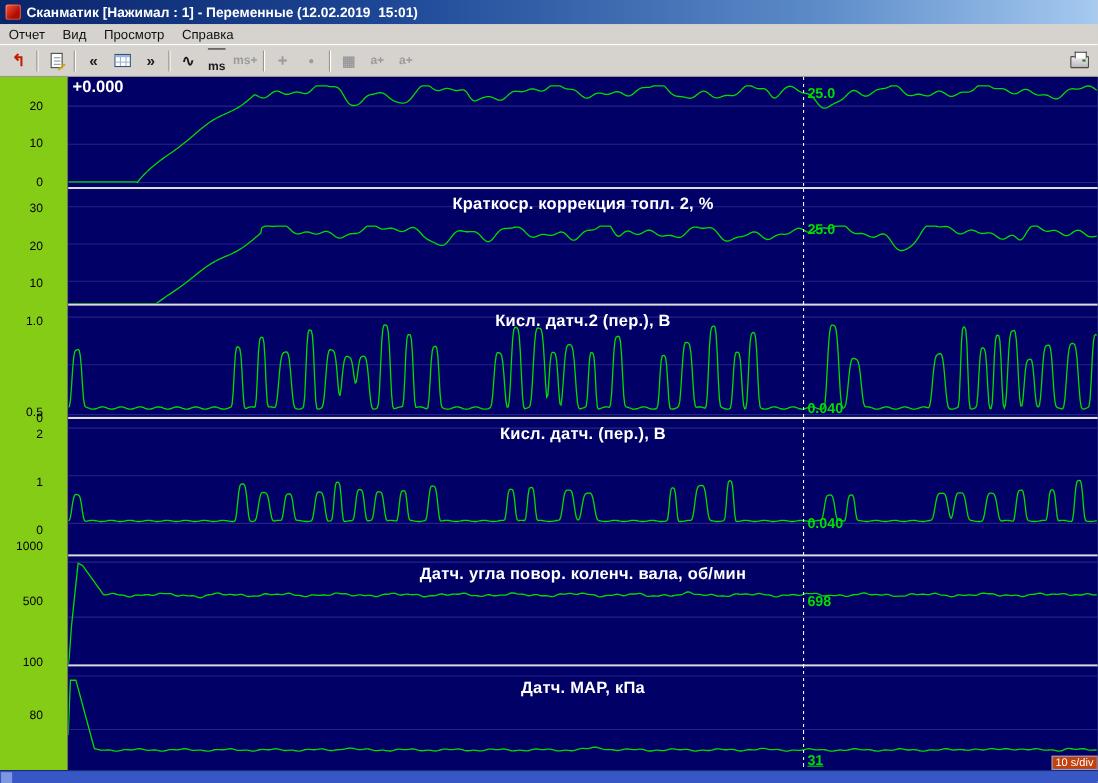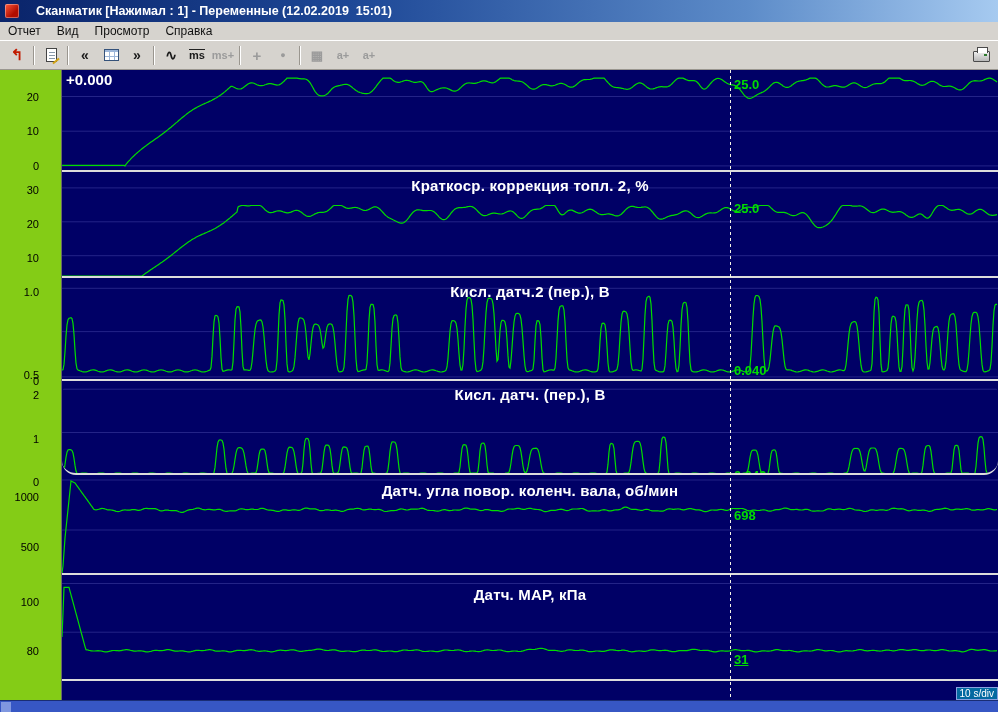--- a/index.html
+++ b/index.html
@@ -1,36 +1,36 @@
 <!DOCTYPE html>
 <html><head>
 <meta charset="utf-8">
 <style>
   *{margin:0;padding:0;box-sizing:border-box}
   html,body{width:998px;height:712px;overflow:hidden;font-family:"Liberation Sans",sans-serif;background:#d6d3ce}
   .window{position:relative;width:998px;height:712px;background:#d6d3ce}
 
-  .titlebar{height:22px;display:flex;align-items:center;gap:17px;padding:0 5px;
+  .titlebar{height:22px;display:flex;align-items:center;gap:5px;padding:0 5px;
     background:linear-gradient(90deg,#0a246a 0%,#1d4796 35%,#5d8cc9 75%,#a6caf0 100%)}
   .app-icon{width:14px;height:14px;flex:0 0 auto;border-radius:2px;
     background:linear-gradient(135deg,#ff5a3c,#b00d00 65%);box-shadow:inset 0 0 0 1px rgba(255,255,255,.35)}
   .title-text{color:#fff;font-weight:bold;font-size:12.5px;white-space:pre}
 
   .menubar{height:18px;display:flex;align-items:center;background:#d6d3ce;font-size:12px;color:#111}
   .menu-item{padding:1px 8px;cursor:default}
 
   .toolbar{height:30px;display:flex;align-items:center;padding:0 4px;background:#d6d3ce;
     border-top:1px solid #ffffff;border-bottom:1px solid #9a968f}
   .tb{width:26px;height:22px;display:flex;align-items:center;justify-content:center;
     font-size:13px;color:#1a1a1a;font-weight:bold}
   .tb.disabled{color:#9b9b9b}
   .tb-sep{width:2px;height:19px;margin:0 3px;border-left:1px solid #9a968f;border-right:1px solid #fff}
   .tb-spacer{flex:1}
   .tb-text{font-size:11px;font-weight:bold}
-  .ms-ov{border-top:1.5px solid #222;padding-top:0;line-height:11px}
+  .ms-ov{border-top:1.5px solid #222;padding-top:11px;line-height:11px}
   .icon-doc{display:inline-block;width:11px;height:14px;background:#fff;border:1px solid #444;position:relative}
   .icon-doc::before{content:"";position:absolute;left:2px;top:3px;width:6px;height:1px;background:#8899aa;box-shadow:0 3px 0 #8899aa,0 6px 0 #8899aa}
   .icon-doc::after{content:"";position:absolute;right:-4px;bottom:-1px;width:8px;height:2px;background:#d2a414;transform:rotate(-40deg)}
   .icon-table{display:inline-block;width:15px;height:12px;background:#fff;border:1px solid #35527a;position:relative;
     box-shadow:inset 0 2px 0 #9db6d8}
   .icon-table::before{content:"";position:absolute;left:4px;top:0;bottom:0;width:1px;background:#9db6d8;box-shadow:5px 0 0 #9db6d8}
   .icon-table::after{content:"";position:absolute;left:0;right:0;top:6px;height:1px;background:#9db6d8}
   .icon-printer{display:inline-block;width:17px;height:11px;background:linear-gradient(#ededed,#b9b9b9);
     border:1px solid #4a4a4a;border-radius:1px;position:relative;margin-top:3px}
   .icon-printer::before{content:"";position:absolute;left:3px;top:-5px;width:9px;height:5px;background:#fff;border:1px solid #4a4a4a;border-bottom:none}
@@ -42,21 +42,21 @@
   .panels{position:relative;flex:1}
   .panel{position:relative;background:#000066;border-bottom:2px solid #dcdcdc;overflow:hidden}
   .panel:last-child{border-bottom:none}
   svg.wave{position:absolute;left:0;top:0;display:block}
   .panel-title{position:absolute;left:0;width:100%;text-align:center;color:#fff;font-size:15px;font-weight:bold;
     letter-spacing:.2px;z-index:3;pointer-events:none}
   .cursor-value{position:absolute;color:#00dc00;font-size:13px;font-weight:bold;z-index:4;pointer-events:none}
   .cursor-line{position:absolute;top:0;bottom:0;width:1px;z-index:5;
     background:repeating-linear-gradient(to bottom,rgba(255,255,235,.95) 0 3px,transparent 3px 6px)}
   .time-offset{position:absolute;left:4px;top:1px;color:#fff;font-size:15px;font-weight:bold;z-index:6}
-  .timebase{position:absolute;right:0;bottom:0;height:13px;line-height:11px;padding:0 3px;background:#0369a1;
+  .timebase{position:absolute;right:0;bottom:0;height:13px;line-height:11px;padding:0 3px;background:#c2410c;
     border:1px solid #8aa0e0;color:#fff;font-size:10px;z-index:7}
 
   .statusbar{position:relative;height:12px;background:#3757c4;border-top:1px solid #1a2d74}
   .status-chip{position:absolute;left:1px;top:1px;width:10px;height:10px;background:#7f97e0}
 </style>
 </head>
 <body>
 
 <div class="window">
   <div class="titlebar">
@@ -163,21 +163,21 @@
         <div class="panel" style="height: 103px; padding-left: 28px;">
           <svg class="wave" width="936" height="103">
             <line x1="0" y1="10.3" x2="936" y2="10.3" stroke="rgba(160,160,255,0.22)" stroke-width="1"></line>
             <line x1="0" y1="53.6" x2="936" y2="53.6" stroke="rgba(160,160,255,0.22)" stroke-width="1"></line>
             <line x1="0" y1="98.9" x2="936" y2="98.9" stroke="rgba(160,160,255,0.22)" stroke-width="1"></line>
             <polyline points="0,92.3 1,91.6 2,86.4 3,73.7 4,58.1 5,46.8 6,41.7 7,40.3 8,40.0 9,39.7 10,40.6 11,45.4 12,56.6 13,72.3 14,85.1 15,90.8 16,92.0 17,92.4 18,92.8 19,93.1 20,93.5 21,93.8 22,93.9 23,94.0 24,93.8 25,93.6 26,93.3 27,92.9 28,92.5 29,92.2 30,92.0 31,91.9 32,91.9 33,92.1 34,92.4 35,92.8 36,93.2 37,93.5 38,93.8 39,93.9 40,94.0 41,93.8 42,93.6 43,93.3 44,92.9 45,92.5 46,92.2 47,92.0 48,91.9 49,91.9 50,92.1 51,92.4 52,92.8 53,93.2 54,93.5 55,93.8 56,93.9 57,94.0 58,93.8 59,93.6 60,93.3 61,92.9 62,92.5 63,92.2 64,92.0 65,91.9 66,91.9 67,92.1 68,92.4 69,92.8 70,93.2 71,93.5 72,93.8 73,93.9 74,94.0 75,93.8 76,93.6 77,93.2 78,92.9 79,92.5 80,92.2 81,92.0 82,91.9 83,92.0 84,92.1 85,92.4 86,92.8 87,93.2 88,93.5 89,93.8 90,93.9 91,94.0 92,93.8 93,93.6 94,93.2 95,92.8 96,92.5 97,92.2 98,92.0 99,91.9 100,92.0 101,92.2 102,92.5 103,92.8 104,93.2 105,93.5 106,93.8 107,93.9 108,93.9 109,93.8 110,93.6 111,93.2 112,92.8 113,92.5 114,92.2 115,92.0 116,91.9 117,92.0 118,92.2 119,92.5 120,92.8 121,93.2 122,93.6 123,93.8 124,93.9 125,93.9 126,93.8 127,93.5 128,93.2 129,92.8 130,92.5 131,92.1 132,92.0 133,91.9 134,92.0 135,92.2 136,92.5 137,92.9 138,93.2 139,93.6 140,93.8 141,94.0 142,93.9 143,93.8 144,93.5 145,93.2 146,92.8 147,92.4 148,92.0 149,89.6 150,78.4 151,59.0 152,43.8 153,37.9 154,37.3 155,37.7 156,38.9 157,44.8 158,59.9 159,79.5 160,91.1 161,93.4 162,93.2 163,92.8 164,92.4 165,92.1 166,91.9 167,91.9 168,92.0 169,92.2 170,91.6 171,84.1 172,63.6 173,41.8 174,31.1 175,28.8 176,28.6 177,29.0 178,33.9 179,49.5 180,73.0 181,88.4 182,91.9 183,91.9 184,91.9 185,92.0 186,92.2 187,92.5 188,92.3 189,90.3 190,84.0 191,73.3 192,61.3 193,51.7 194,46.1 195,43.5 196,42.6 197,42.2 198,41.9 199,42.1 200,43.9 201,49.0 202,58.3 203,70.6 204,82.1 205,89.5 206,92.6 207,93.5 208,93.8 209,94.0 210,93.9 211,93.8 212,93.5 213,93.1 214,91.6 215,82.6 216,60.4 217,37.1 218,24.9 219,22.0 220,22.1 221,22.7 222,26.9 223,40.9 224,65.2 225,85.9 226,93.2 227,93.9 228,93.8 229,93.5 230,93.1 231,92.0 232,88.4 233,79.9 234,67.0 235,54.1 236,45.2 237,40.9 238,39.8 239,40.0 240,40.3 241,40.9 242,42.5 243,47.0 244,55.8 245,68.1 246,78.9 247,81.9 248,75.9 249,65.5 250,55.9 251,49.7 252,46.8 253,46.0 254,46.1 255,46.5 256,47.0 257,48.3 258,51.4 259,57.3 260,65.0 261,70.2 262,69.1 263,62.3 264,54.6 265,49.3 266,46.9 267,46.1 268,45.9 269,46.0 270,46.7 271,49.3 272,55.3 273,65.2 274,77.1 275,86.9 276,92.1 277,93.7 278,93.9 279,93.7 280,93.4 281,92.7 282,89.1 283,76.3 284,54.2 285,33.2 286,21.4 287,17.6 288,17.3 289,17.6 290,18.8 291,24.1 292,37.7 293,59.7 294,80.7 295,91.3 296,93.5 297,93.4 298,93.1 299,92.7 300,92.3 301,92.1 302,91.9 303,91.9 304,91.4 305,85.0 306,65.4 307,42.1 308,29.4 309,26.3 310,26.3 311,26.6 312,30.4 313,44.1 314,67.7 315,86.6 316,92.1 317,92.3 318,92.1 319,91.9 320,91.9 321,92.0 322,92.3 323,92.6 324,93.0 325,93.4 326,93.6 327,92.5 328,84.9 329,68.0 330,50.5 331,40.7 332,37.7 333,37.0 334,36.8 335,38.1 336,45.1 337,60.5 338,78.9 339,89.6 340,92.5 341,93.0 342,93.4 343,93.7 344,93.9 345,94.0 346,93.9 347,93.7 348,93.4 349,93.0 350,92.6 351,92.3 352,92.0 353,91.9 354,91.9 355,92.0 356,92.3 357,92.6 358,93.0 359,93.4 360,93.7 361,93.9 362,94.0 363,93.9 364,93.7 365,93.4 366,93.0 367,92.6 368,92.3 369,92.0 370,91.9 371,91.9 372,92.1 373,92.3 374,92.7 375,93.0 376,93.4 377,93.7 378,93.9 379,94.0 380,93.9 381,93.7 382,93.4 383,93.0 384,92.2 385,89.0 386,80.1 387,66.2 388,53.2 389,45.5 390,42.7 391,42.5 392,42.8 393,43.4 394,45.2 395,50.7 396,61.5 397,75.7 398,87.1 399,92.1 400,92.0 401,86.3 402,70.7 403,48.8 404,31.0 405,22.1 406,19.7 407,19.7 408,20.0 409,21.5 410,27.4 411,41.4 412,62.6 413,82.0 414,91.5 415,93.5 416,93.3 417,93.0 418,92.6 419,92.1 420,90.4 421,83.9 422,69.8 423,50.9 424,34.4 425,24.6 426,20.8 427,20.1 428,20.4 429,20.6 430,21.7 431,25.9 432,35.9 433,52.4 434,70.9 435,83.1 436,81.5 437,67.8 438,52.9 439,44.6 440,42.3 441,42.3 442,42.7 443,44.1 444,49.4 445,61.6 446,77.9 447,89.1 448,90.2 449,82.7 450,69.5 451,55.1 452,44.1 453,38.1 454,35.8 455,35.3 456,35.4 457,35.7 458,37.0 459,41.2 460,49.9 461,63.1 462,77.5 463,88.0 464,92.7 465,93.7 466,93.6 467,93.3 468,92.9 469,92.6 470,92.2 471,91.1 472,82.5 473,63.2 474,47.7 475,42.8 476,42.7 477,43.2 478,46.7 479,59.5 480,79.7 481,91.9 482,93.8 483,93.6 484,93.3 485,92.9 486,92.5 487,92.2 488,92.0 489,91.9 490,91.9 491,92.1 492,92.2 493,90.1 494,80.2 495,61.5 496,42.9 497,32.2 498,28.6 499,28.0 500,27.7 501,28.1 502,32.2 503,44.0 504,63.2 505,81.2 506,89.9 507,91.8 508,92.1 509,92.4 510,92.8 511,93.1 512,93.5 513,93.8 514,93.9 515,94.0 516,93.8 517,93.6 518,93.3 519,92.9 520,92.5 521,92.2 522,92.0 523,91.9 524,91.9 525,92.1 526,92.4 527,92.8 528,93.2 529,93.5 530,93.8 531,93.9 532,94.0 533,93.8 534,93.6 535,93.2 536,90.8 537,80.6 538,63.3 539,50.3 540,45.6 541,45.1 542,45.3 543,46.8 544,53.7 545,68.9 546,85.3 547,92.7 548,93.9 549,94.0 550,93.8 551,93.6 552,93.2 553,92.9 554,92.4 555,91.3 556,86.7 557,75.2 558,58.8 559,44.4 560,36.2 561,33.4 562,33.2 563,33.5 564,34.0 565,35.9 566,41.8 567,53.9 568,70.2 569,84.1 570,90.8 571,92.3 572,92.2 573,92.0 574,91.9 575,92.0 576,92.2 577,92.5 578,92.8 579,93.1 580,91.2 581,80.8 582,58.9 583,36.6 584,23.7 585,19.5 586,18.7 587,18.3 588,19.3 589,25.8 590,42.6 591,66.4 592,84.7 593,91.3 594,92.4 595,92.8 596,93.2 597,93.6 598,93.8 599,93.9 600,93.9 601,93.8 602,93.0 603,87.9 604,74.2 605,57.2 606,46.4 607,42.7 608,42.2 609,42.3 610,43.5 611,49.1 612,62.3 613,79.5 614,90.5 615,93.6 616,93.2 617,87.1 618,69.8 619,47.4 620,32.0 621,25.9 622,24.6 623,24.3 624,24.8 625,29.5 626,43.4 627,65.3 628,84.1 629,91.7 630,93.2 631,93.6 632,93.8 633,94.0 634,93.9 635,93.8 636,93.5 637,93.2 638,92.8 639,92.4 640,92.1 641,91.9 642,91.9 643,92.0 644,92.2 645,92.5 646,92.9 647,93.3 648,93.6 649,93.8 650,94.0 651,93.9 652,93.8 653,93.5 654,93.2 655,92.8 656,92.4 657,92.1 658,91.9 659,91.9 660,92.0 661,92.2 662,92.5 663,92.9 664,93.3 665,93.6 666,93.8 667,94.0 668,93.9 669,93.8 670,93.5 671,93.1 672,92.8 673,92.4 674,92.1 675,91.9 676,91.9 677,92.0 678,92.2 679,92.5 680,92.9 681,93.3 682,93.6 683,93.8 684,94.0 685,93.9 686,93.7 687,92.7 688,88.3 689,76.7 690,58.2 691,39.2 692,25.9 693,19.5 694,17.5 695,17.5 696,17.8 697,18.6 698,21.5 699,29.2 700,43.7 701,62.9 702,80.2 703,90.0 704,92.9 705,93.0 706,92.0 707,88.9 708,82.2 709,72.2 710,61.8 711,53.9 712,49.5 713,47.9 714,47.8 715,48.1 716,48.5 717,49.0 718,50.6 719,54.4 720,61.4 721,71.2 722,81.1 723,88.1 724,91.2 725,91.9 726,91.9 727,91.9 728,92.0 729,92.2 730,92.6 731,92.9 732,93.3 733,93.6 734,93.9 735,94.0 736,93.9 737,93.7 738,93.5 739,93.1 740,92.7 741,92.4 742,92.1 743,91.9 744,91.9 745,92.0 746,92.2 747,92.6 748,93.0 749,93.3 750,93.6 751,93.9 752,94.0 753,93.9 754,93.7 755,93.4 756,93.1 757,92.7 758,92.3 759,92.1 760,91.9 761,91.9 762,92.0 763,92.3 764,92.6 765,93.0 766,93.3 767,93.7 768,93.9 769,94.0 770,93.9 771,93.7 772,93.4 773,93.1 774,92.7 775,92.3 776,92.1 777,91.9 778,91.9 779,92.0 780,92.3 781,92.6 782,92.7 783,91.5 784,86.8 785,77.6 786,66.1 787,55.9 788,49.1 789,45.8 790,44.5 791,44.0 792,43.6 793,43.6 794,44.6 795,48.1 796,55.4 797,66.3 798,78.1 799,87.2 800,91.9 801,93.5 802,93.9 803,94.0 804,93.9 805,93.7 806,93.4 807,93.0 808,92.7 809,92.0 810,85.6 811,62.1 812,34.3 813,21.3 814,19.3 815,19.6 816,21.9 817,34.1 818,61.4 819,86.2 820,93.5 821,93.9 822,93.7 823,93.4 824,93.0 825,92.5 826,90.1 827,79.8 828,61.4 829,45.9 830,39.3 831,38.2 832,38.5 833,39.3 834,43.5 835,55.7 836,74.4 837,88.9 838,93.4 839,93.4 840,88.5 841,70.1 842,45.4 843,31.0 844,27.1 845,26.8 846,27.2 847,32.1 848,48.6 849,73.6 850,89.6 851,92.9 852,90.2 853,79.6 854,60.6 855,41.5 856,29.3 857,24.3 858,23.0 859,22.5 860,22.4 861,24.3 862,31.8 863,47.3 864,67.7 865,84.0 866,91.0 867,90.9 868,84.6 869,72.5 870,60.3 871,52.7 872,49.8 873,49.0 874,48.7 875,48.5 876,49.9 877,55.3 878,66.1 879,79.1 880,88.2 881,91.5 882,92.0 883,90.2 884,82.9 885,69.0 886,53.8 887,43.0 888,37.9 889,36.4 890,36.0 891,35.7 892,36.0 893,38.8 894,46.9 895,60.7 896,76.3 897,87.0 898,91.3 899,92.3 900,92.7 901,93.1 902,93.4 903,93.7 904,93.6 905,91.9 906,85.5 907,73.2 908,58.3 909,45.8 910,38.5 911,35.3 912,34.4 913,34.3 914,34.4 915,35.3 916,38.8 917,46.7 918,59.7 919,74.7 920,86.4 921,92.2 922,93.8 923,93.9 924,93.6 925,93.3 926,92.9 927,92.5 928,91.3 929,84.7 930,68.1 931,47.3 932,32.8 933,27.1 934,26.2 935,26.6 " fill="none" stroke="#00dc00" stroke-width="1.2"></polyline>
           </svg>
           <div class="panel-title" style="top: 5px;">Кисл. датч.2 (пер.), В</div>
           <div class="cursor-value" style="left: 672px; top: 85px;">0.040</div>
         </div>
-        <div class="panel" style="height: 94px; border-radius: 14px;">
+        <div class="panel" style="height: 125px;">
           <svg class="wave" width="936" height="103">
             <line x1="0" y1="8.2" x2="936" y2="8.2" stroke="rgba(160,160,255,0.22)" stroke-width="1"></line>
             <line x1="0" y1="51.5" x2="936" y2="51.5" stroke="rgba(160,160,255,0.22)" stroke-width="1"></line>
             <line x1="0" y1="94.8" x2="936" y2="94.8" stroke="rgba(160,160,255,0.22)" stroke-width="1"></line>
             <polyline points="0,92.7 1,92.0 2,89.4 3,83.4 4,76.3 5,71.2 6,68.9 7,68.5 8,68.6 9,68.8 10,69.6 11,72.0 12,77.3 13,84.4 14,90.1 15,92.5 16,92.9 17,92.7 18,92.5 19,92.3 20,92.2 21,92.1 22,92.1 23,92.1 24,92.2 25,92.4 26,92.6 27,92.8 28,92.9 29,93.1 30,93.1 31,93.1 32,93.0 33,92.9 34,92.7 35,92.5 36,92.3 37,92.2 38,92.1 39,92.1 40,92.1 41,92.2 42,92.4 43,92.6 44,92.8 45,92.9 46,93.1 47,93.1 48,93.1 49,93.0 50,92.9 51,92.7 52,92.5 53,92.3 54,92.2 55,92.1 56,92.1 57,92.1 58,92.2 59,92.4 60,92.6 61,92.8 62,92.9 63,93.1 64,93.1 65,93.1 66,93.0 67,92.9 68,92.7 69,92.5 70,92.3 71,92.2 72,92.1 73,92.1 74,92.1 75,92.2 76,92.4 77,92.6 78,92.8 79,92.9 80,93.1 81,93.1 82,93.1 83,93.0 84,92.9 85,92.7 86,92.5 87,92.3 88,92.2 89,92.1 90,92.1 91,92.1 92,92.3 93,92.4 94,92.6 95,92.8 96,93.0 97,93.1 98,93.1 99,93.1 100,93.0 101,92.9 102,92.7 103,92.5 104,92.3 105,92.2 106,92.1 107,92.1 108,92.1 109,92.3 110,92.4 111,92.6 112,92.8 113,93.0 114,93.1 115,93.1 116,93.1 117,93.0 118,92.9 119,92.7 120,92.5 121,92.3 122,92.2 123,92.1 124,92.1 125,92.1 126,92.3 127,92.4 128,92.6 129,92.8 130,93.0 131,93.1 132,93.1 133,93.1 134,93.0 135,92.9 136,92.7 137,92.5 138,92.3 139,92.2 140,92.1 141,92.1 142,92.1 143,92.3 144,92.4 145,92.6 146,92.8 147,93.0 148,93.1 149,93.1 150,93.1 151,92.9 152,91.6 153,86.4 154,76.6 155,66.8 156,61.1 157,59.2 158,58.9 159,59.0 160,59.5 161,61.9 162,68.2 163,78.2 164,87.5 165,92.1 166,93.0 167,93.1 168,93.0 169,92.8 170,92.2 171,89.9 172,85.0 173,78.3 174,72.2 175,68.4 176,66.9 177,66.6 178,66.7 179,66.9 180,67.4 181,68.9 182,72.4 183,78.2 184,84.9 185,89.9 186,92.2 187,92.6 188,92.5 189,92.3 190,92.2 191,92.1 192,92.1 193,92.1 194,91.6 195,88.4 196,81.6 197,74.2 198,69.8 199,68.3 200,68.1 201,68.0 202,68.2 203,69.8 204,74.4 205,81.8 206,88.5 207,91.5 208,92.0 209,92.1 210,92.2 211,92.3 212,92.5 213,92.7 214,92.8 215,93.0 216,93.1 217,93.1 218,93.1 219,93.0 220,92.8 221,92.5 222,91.0 223,86.5 224,79.2 225,72.2 226,67.9 227,66.4 228,66.2 229,66.3 230,66.6 231,67.7 232,70.8 233,76.7 234,84.3 235,90.1 236,92.5 237,92.8 238,92.6 239,92.4 240,90.5 241,82.0 242,68.5 243,59.8 244,57.5 245,57.4 246,57.8 247,60.3 248,69.1 249,82.7 250,91.3 251,93.0 252,93.1 253,93.0 254,92.8 255,92.6 256,92.4 257,92.3 258,92.1 259,91.6 260,88.3 261,80.2 262,71.1 263,65.7 264,64.1 265,64.1 266,64.2 267,64.9 268,67.9 269,75.0 270,84.4 271,90.7 272,92.4 273,92.4 274,92.3 275,92.1 276,91.6 277,89.1 278,82.6 279,74.4 280,68.6 281,66.3 282,65.9 283,66.1 284,66.3 285,67.3 286,70.9 287,77.9 288,86.0 289,91.0 290,92.3 291,92.3 292,92.1 293,92.1 294,92.1 295,92.2 296,92.3 297,92.5 298,92.7 299,92.0 300,87.2 301,77.5 302,69.3 303,65.8 304,65.2 305,65.0 306,65.3 307,68.1 308,75.9 309,85.7 310,91.0 311,92.1 312,92.2 313,92.3 314,92.5 315,92.7 316,92.9 317,93.0 318,93.1 319,93.1 320,93.1 321,92.9 322,92.8 323,92.6 324,92.4 325,91.7 326,88.4 327,80.2 328,70.3 329,63.6 330,61.1 331,60.8 332,61.0 333,61.3 334,63.1 335,68.4 336,77.6 337,87.0 338,91.8 339,92.7 340,92.6 341,92.4 342,92.2 343,92.1 344,92.1 345,92.1 346,92.2 347,92.3 348,92.5 349,92.7 350,92.9 351,93.0 352,93.1 353,93.1 354,93.1 355,92.9 356,92.8 357,92.6 358,92.4 359,92.2 360,92.1 361,92.1 362,92.1 363,92.2 364,92.3 365,92.5 366,92.7 367,92.9 368,93.0 369,93.1 370,93.1 371,93.1 372,92.9 373,92.8 374,92.6 375,92.4 376,92.2 377,92.1 378,92.1 379,92.1 380,92.2 381,92.3 382,92.5 383,92.7 384,92.9 385,93.0 386,93.1 387,93.1 388,93.0 389,92.9 390,92.8 391,92.6 392,92.4 393,92.2 394,92.1 395,92.1 396,92.1 397,91.2 398,86.0 399,75.9 400,67.5 401,64.2 402,63.7 403,63.8 404,64.3 405,67.3 406,75.3 407,85.5 408,91.3 409,92.3 410,92.2 411,92.1 412,92.1 413,92.1 414,92.2 415,92.2 416,89.8 417,81.0 418,69.8 419,63.6 420,62.2 421,62.1 422,62.3 423,64.6 424,72.3 425,83.8 426,90.9 427,92.2 428,92.1 429,92.1 430,92.1 431,92.2 432,92.4 433,92.5 434,92.7 435,92.9 436,93.0 437,93.1 438,93.1 439,93.0 440,92.9 441,92.7 442,92.5 443,92.4 444,92.2 445,92.1 446,91.9 447,91.1 448,88.0 449,82.0 450,74.7 451,69.0 452,65.8 453,64.7 454,64.5 455,64.5 456,64.5 457,64.9 458,66.8 459,71.2 460,77.9 461,85.0 462,89.7 463,91.6 464,91.6 465,89.9 466,85.9 467,80.1 468,74.3 469,70.3 470,68.3 471,67.6 472,67.4 473,67.3 474,67.2 475,67.5 476,68.8 477,71.9 478,77.0 479,83.1 480,88.2 481,91.1 482,92.1 483,92.4 484,92.6 485,92.8 486,92.9 487,93.0 488,93.1 489,93.1 490,93.0 491,92.9 492,92.7 493,92.5 494,92.3 495,92.2 496,92.1 497,92.1 498,92.1 499,92.2 500,92.4 501,92.6 502,92.8 503,92.9 504,93.1 505,93.1 506,93.1 507,93.0 508,92.9 509,92.7 510,92.5 511,92.3 512,92.2 513,92.1 514,92.1 515,92.1 516,92.2 517,92.4 518,92.6 519,92.8 520,92.9 521,93.1 522,93.1 523,93.1 524,93.0 525,92.9 526,92.7 527,92.5 528,92.3 529,92.2 530,92.1 531,92.1 532,92.1 533,92.2 534,92.4 535,92.6 536,92.8 537,92.9 538,93.1 539,93.1 540,93.1 541,93.0 542,92.9 543,92.7 544,92.5 545,91.0 546,83.2 547,71.0 548,64.0 549,62.5 550,62.6 551,63.3 552,67.6 553,78.6 554,89.4 555,92.8 556,93.1 557,93.1 558,93.0 559,92.9 560,92.7 561,92.5 562,92.3 563,92.2 564,92.1 565,92.1 566,92.0 567,91.2 568,88.1 569,81.7 570,73.6 571,66.8 572,62.7 573,61.0 574,60.5 575,60.4 576,60.3 577,60.5 578,61.9 579,65.6 580,72.2 581,80.4 582,87.3 583,90.9 584,92.1 585,92.4 586,92.6 587,92.8 588,93.0 589,93.1 590,93.1 591,93.1 592,93.0 593,92.9 594,92.7 595,92.5 596,92.2 597,90.2 598,80.4 599,65.9 600,57.8 601,56.1 602,56.2 603,56.9 604,61.6 605,73.9 606,87.6 607,92.7 608,93.1 609,93.0 610,92.9 611,92.7 612,92.5 613,92.3 614,92.2 615,92.1 616,92.1 617,92.1 618,92.3 619,92.4 620,92.6 621,92.8 622,93.0 623,93.1 624,93.1 625,93.1 626,93.0 627,92.8 628,92.7 629,92.5 630,92.3 631,92.2 632,92.1 633,92.1 634,92.1 635,92.3 636,92.4 637,92.6 638,92.8 639,93.0 640,93.1 641,93.1 642,93.1 643,93.0 644,92.8 645,92.7 646,92.5 647,92.3 648,92.2 649,92.1 650,92.1 651,92.2 652,92.3 653,92.4 654,92.6 655,92.8 656,93.0 657,93.1 658,93.1 659,93.1 660,93.0 661,92.8 662,92.7 663,92.5 664,92.3 665,92.2 666,92.1 667,92.1 668,92.2 669,92.3 670,92.5 671,92.6 672,92.8 673,93.0 674,93.1 675,93.1 676,93.1 677,93.0 678,92.8 679,92.6 680,92.5 681,92.3 682,92.2 683,92.1 684,92.0 685,91.4 686,88.8 687,83.1 688,76.5 689,71.8 690,69.6 691,69.1 692,69.1 693,69.0 694,69.3 695,70.8 696,74.7 697,81.0 698,87.3 699,90.9 700,91.9 701,92.1 702,92.2 703,92.3 704,92.5 705,92.6 706,92.3 707,88.7 708,80.6 709,73.2 710,69.8 711,69.1 712,68.9 713,69.0 714,71.0 715,77.1 716,85.6 717,90.8 718,92.0 719,92.2 720,92.3 721,92.5 722,92.7 723,92.8 724,93.0 725,93.1 726,93.1 727,93.1 728,93.0 729,92.8 730,92.6 731,92.4 732,92.3 733,92.1 734,92.1 735,92.1 736,92.2 737,92.3 738,92.5 739,92.7 740,92.9 741,93.0 742,93.1 743,93.1 744,93.1 745,93.0 746,92.8 747,92.6 748,92.4 749,92.3 750,92.1 751,92.1 752,92.1 753,92.2 754,92.3 755,92.5 756,92.7 757,92.9 758,93.0 759,93.1 760,93.1 761,93.1 762,93.0 763,92.8 764,92.6 765,92.4 766,92.3 767,92.1 768,92.1 769,92.1 770,92.2 771,92.3 772,92.5 773,92.7 774,92.9 775,93.0 776,93.1 777,93.1 778,93.1 779,93.0 780,92.8 781,92.6 782,92.4 783,92.2 784,92.1 785,91.5 786,89.7 787,85.7 788,80.0 789,74.4 790,70.4 791,68.3 792,67.6 793,67.4 794,67.5 795,67.4 796,67.6 797,68.4 798,70.8 799,75.1 800,80.8 801,86.3 802,89.7 803,90.0 804,86.9 805,81.2 806,75.1 807,70.5 808,68.0 809,67.1 810,67.0 811,67.0 812,67.0 813,67.2 814,68.5 815,71.5 816,76.7 817,83.0 818,88.2 819,91.0 820,91.9 821,92.2 822,92.3 823,92.5 824,92.7 825,92.9 826,93.0 827,93.1 828,93.1 829,93.1 830,92.9 831,92.4 832,90.6 833,86.3 834,80.0 835,73.8 836,69.7 837,67.8 838,67.3 839,67.3 840,67.5 841,67.8 842,68.9 843,71.4 844,76.1 845,82.4 846,88.2 847,91.5 848,92.5 849,92.6 850,92.4 851,92.2 852,92.1 853,92.1 854,92.1 855,92.2 856,92.3 857,92.5 858,92.7 859,92.7 860,90.8 861,84.4 862,75.4 863,68.5 864,65.5 865,64.8 866,64.5 867,64.5 868,65.8 869,70.4 870,78.7 871,87.1 872,91.3 873,92.3 874,92.5 875,92.7 876,92.9 877,93.0 878,93.1 879,93.1 880,93.0 881,92.9 882,92.8 883,92.6 884,92.4 885,92.2 886,92.1 887,92.1 888,92.1 889,91.8 890,88.3 891,78.5 892,68.9 893,64.9 894,64.4 895,64.4 896,65.2 897,69.4 898,79.2 899,88.9 900,92.2 901,92.4 902,92.2 903,92.1 904,92.1 905,92.1 906,92.2 907,92.4 908,92.5 909,92.7 910,92.9 911,93.0 912,93.1 913,91.9 914,85.5 915,73.1 916,62.1 917,57.0 918,55.9 919,55.7 920,55.9 921,58.5 922,66.7 923,79.5 924,89.2 925,92.3 926,92.7 927,92.9 928,93.0 929,93.1 930,93.1 931,93.0 932,92.9 933,92.7 934,92.5 935,92.4 " fill="none" stroke="#00dc00" stroke-width="1.2"></polyline>
           </svg>
           <div class="panel-title" style="top: 5px;">Кисл. датч. (пер.), В</div>
           <div class="cursor-value" style="left: 672px; top: 87px;">0.040</div>
         </div>
         <div class="panel" style="height: 100px;">

